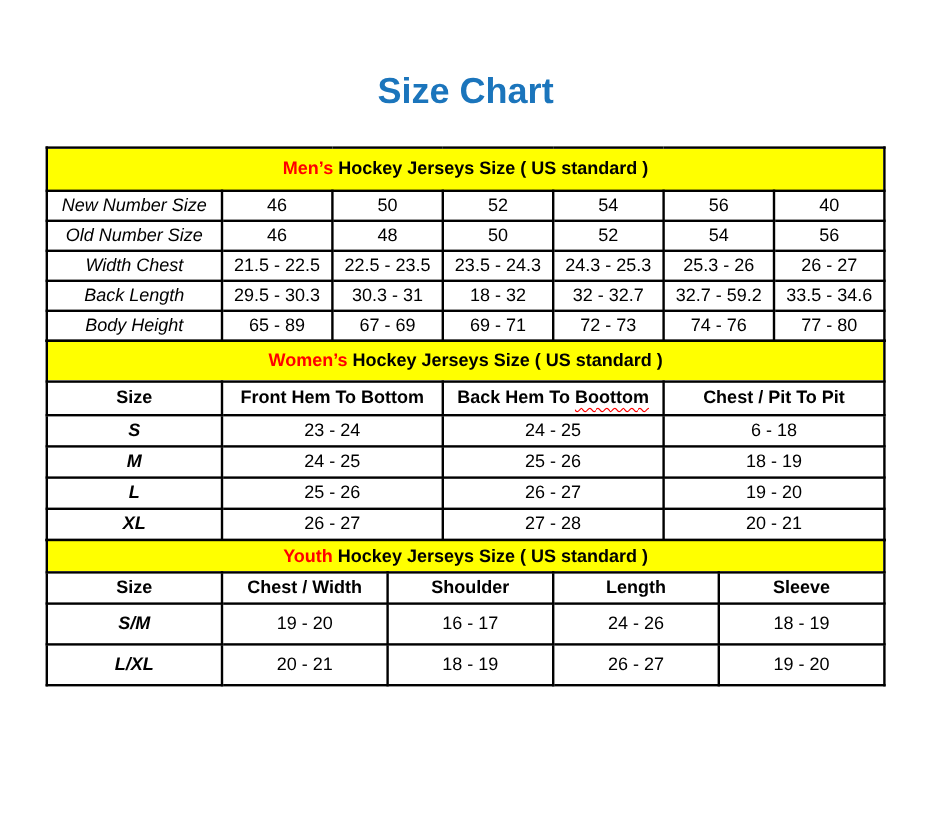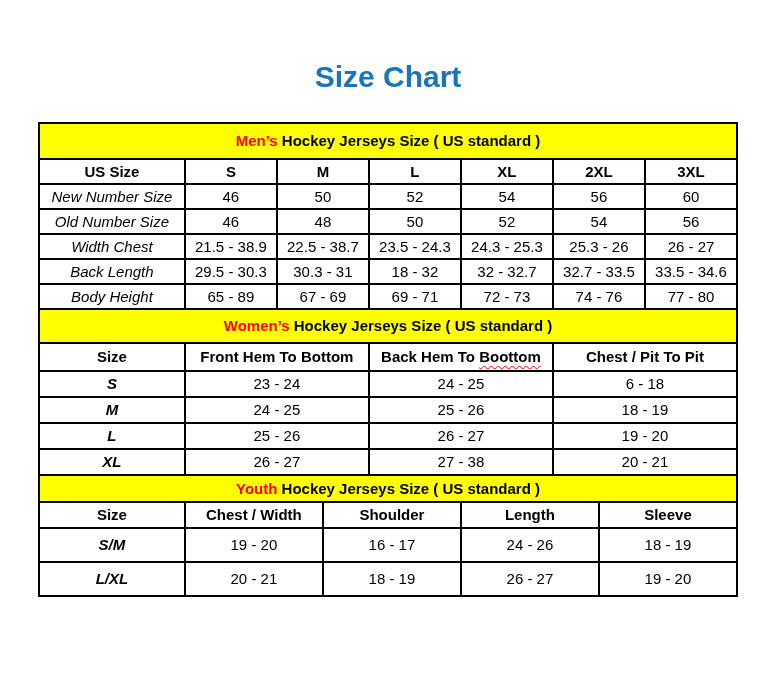--- a/index.html
+++ b/index.html
@@ -101,62 +101,53 @@
         <col class="c-data">
         <col class="c-data">
         <col class="c-data">
         <col class="c-data">
     </colgroup>
     <tbody>
       <tr>
         <td class="band-cell" colspan="7"><span class="hl">Men’s</span> <span>Hockey Jerseys Size ( US standard )</span></td>
       </tr>
       <tr>
-        <th class="head-cell">US Size</th>
-        <th class="head-cell">S</th>
-        <th class="head-cell">M</th>
-        <th class="head-cell">L</th>
-        <th class="head-cell">XL</th>
-        <th class="head-cell">2XL</th>
-        <th class="head-cell">3XL</th>
-      </tr>
-      <tr>
         <td class="label-cell">New Number Size</td>
         <td class="data-cell">46</td>
         <td class="data-cell">50</td>
         <td class="data-cell">52</td>
         <td class="data-cell">54</td>
         <td class="data-cell">56</td>
-        <td class="data-cell">60</td>
+        <td class="data-cell">40</td>
       </tr>
       <tr>
         <td class="label-cell">Old Number Size</td>
         <td class="data-cell">46</td>
         <td class="data-cell">48</td>
         <td class="data-cell">50</td>
         <td class="data-cell">52</td>
         <td class="data-cell">54</td>
         <td class="data-cell">56</td>
       </tr>
       <tr>
         <td class="label-cell">Width Chest</td>
-        <td class="data-cell">21.5 - 38.9</td>
-        <td class="data-cell">22.5 - 38.7</td>
+        <td class="data-cell">21.5 - 22.5</td>
+        <td class="data-cell">22.5 - 23.5</td>
         <td class="data-cell">23.5 - 24.3</td>
         <td class="data-cell">24.3 - 25.3</td>
         <td class="data-cell">25.3 - 26</td>
         <td class="data-cell">26 - 27</td>
       </tr>
       <tr>
         <td class="label-cell">Back Length</td>
         <td class="data-cell">29.5 - 30.3</td>
         <td class="data-cell">30.3 - 31</td>
         <td class="data-cell">18 - 32</td>
         <td class="data-cell">32 - 32.7</td>
-        <td class="data-cell">32.7 - 33.5</td>
+        <td class="data-cell">32.7 - 59.2</td>
         <td class="data-cell">33.5 - 34.6</td>
       </tr>
       <tr>
         <td class="label-cell">Body Height</td>
         <td class="data-cell">65 - 89</td>
         <td class="data-cell">67 - 69</td>
         <td class="data-cell">69 - 71</td>
         <td class="data-cell">72 - 73</td>
         <td class="data-cell">74 - 76</td>
         <td class="data-cell">77 - 80</td>
@@ -195,21 +186,21 @@
       </tr>
       <tr>
         <td class="label-cell bold">L</td>
         <td class="data-cell">25 - 26</td>
         <td class="data-cell">26 - 27</td>
         <td class="data-cell">19 - 20</td>
       </tr>
       <tr>
         <td class="label-cell bold">XL</td>
         <td class="data-cell">26 - 27</td>
-        <td class="data-cell">27 - 38</td>
+        <td class="data-cell">27 - 28</td>
         <td class="data-cell">20 - 21</td>
       </tr>
     </tbody>
   </table>
 
   <table class="size-table youth">
     <colgroup>
       <col class="c-label">
         <col class="c-data">
         <col class="c-data">

